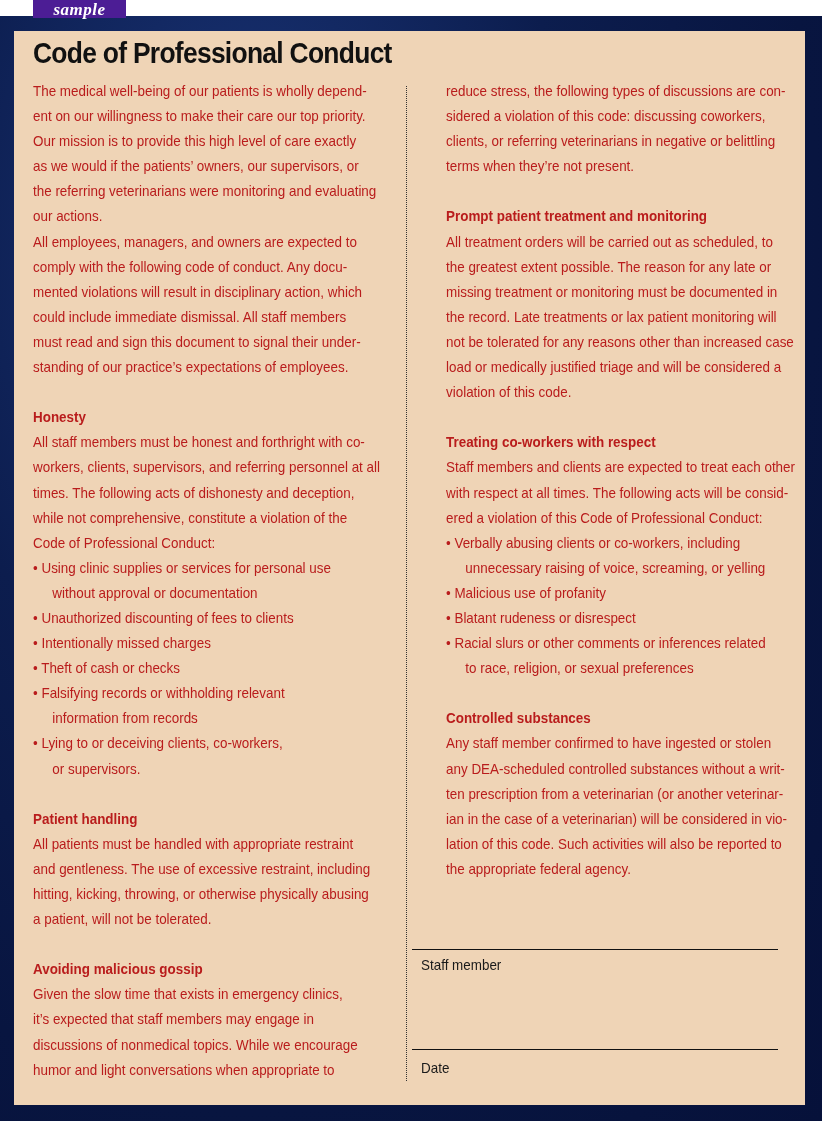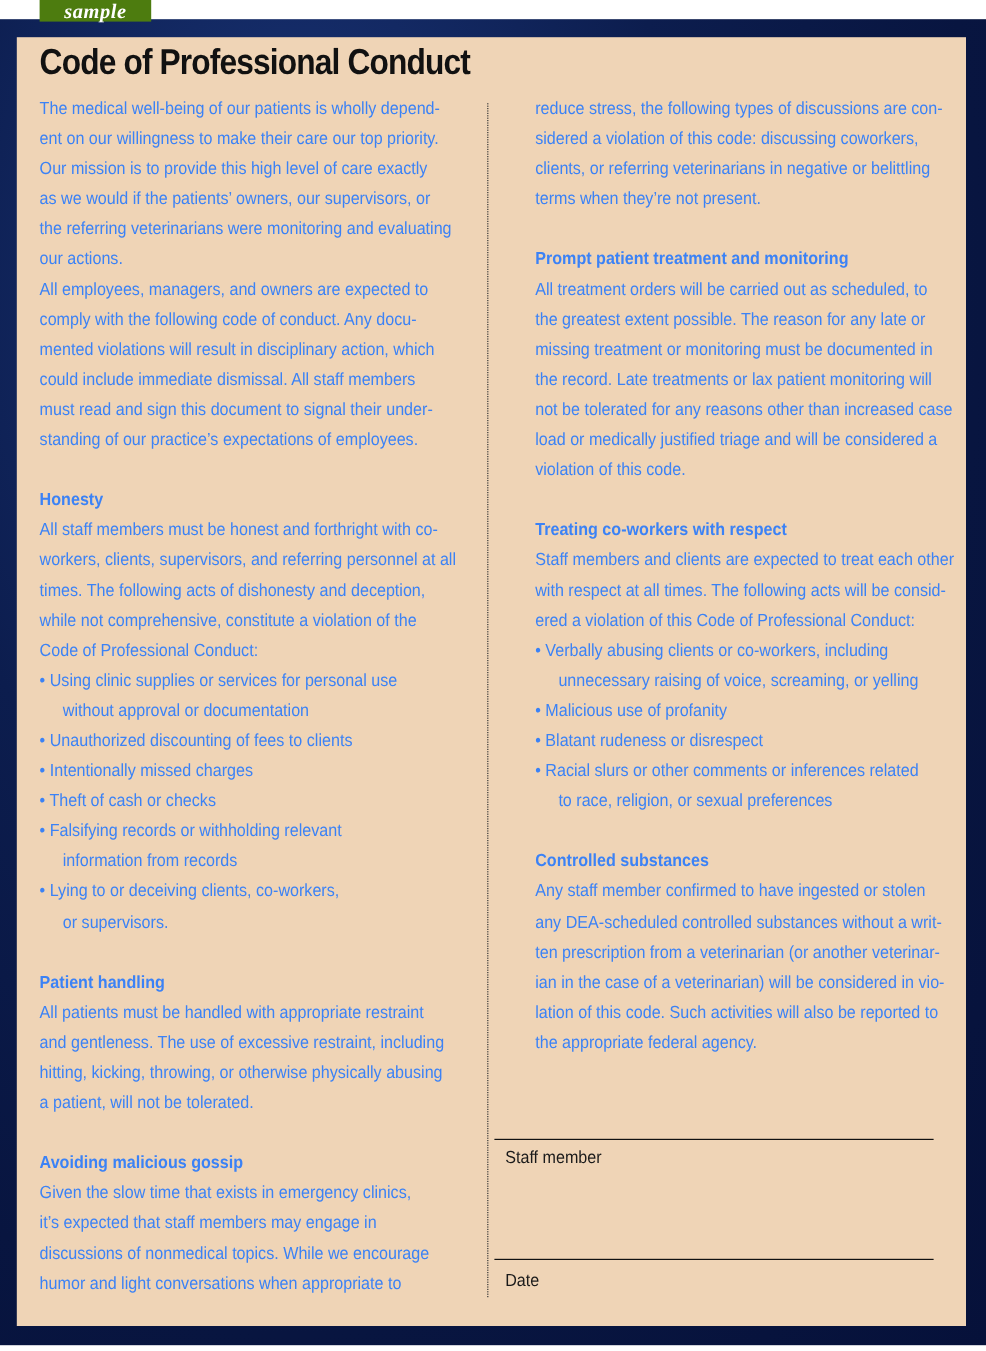--- a/index.html
+++ b/index.html
@@ -1,24 +1,24 @@
 <!DOCTYPE html>
 <html><head>
 <meta charset="utf-8">
 <style>
   html,body{margin:0;padding:0;background:#fff;}
   body{width:822px;height:1126px;position:relative;overflow:hidden;font-family:"Liberation Sans",sans-serif;}
-  .tab{position:absolute;left:33px;top:0;width:93px;height:18px;background:#4d7c0f;color:#fff;
+  .tab{position:absolute;left:33px;top:0;width:93px;height:18px;background:#4c1d95;color:#fff;
        font-family:"Liberation Serif",serif;font-style:italic;font-weight:bold;font-size:17px;line-height:20px;text-align:center;letter-spacing:0.5px;}
   .frame{position:absolute;left:0;top:16px;width:822px;height:1105px;
          background:radial-gradient(ellipse at 30% 20%,#1a3578 0%,#0c1d4e 40%,#081540 70%,#06113a 100%);}
   .card{position:absolute;left:14px;top:31px;width:791px;height:1074px;background:#efd4b6;}
   h1{position:absolute;left:33px;top:36px;margin:0;font-size:30px;font-weight:bold;color:#111;
      letter-spacing:-0.8px;transform:scaleX(0.88);transform-origin:left top;white-space:nowrap;}
-  .col{position:absolute;top:79px;font-size:14.6px;line-height:25.1px;color:#3b82f6;}
+  .col{position:absolute;top:79px;font-size:14.6px;line-height:25.1px;color:#b91c1c;}
   .col p{margin:0;transform:scaleX(0.92);transform-origin:left top;white-space:nowrap;}
   .col .head{font-weight:bold;}
   .col .gap{height:25.1px;}
   .col .ind{padding-left:21px;}
   .left{left:33px;width:370px;}
   .right{left:446px;width:370px;}
   .divider{position:absolute;left:406px;top:86px;height:995px;border-left:1.5px dotted #333;}
   .sigline{position:absolute;left:412px;width:366px;border-top:1.5px solid #111;}
   .siglabel{position:absolute;left:421px;font-size:14.6px;color:#1a1a1a;transform:scaleX(0.92);transform-origin:left top;}
 </style>

